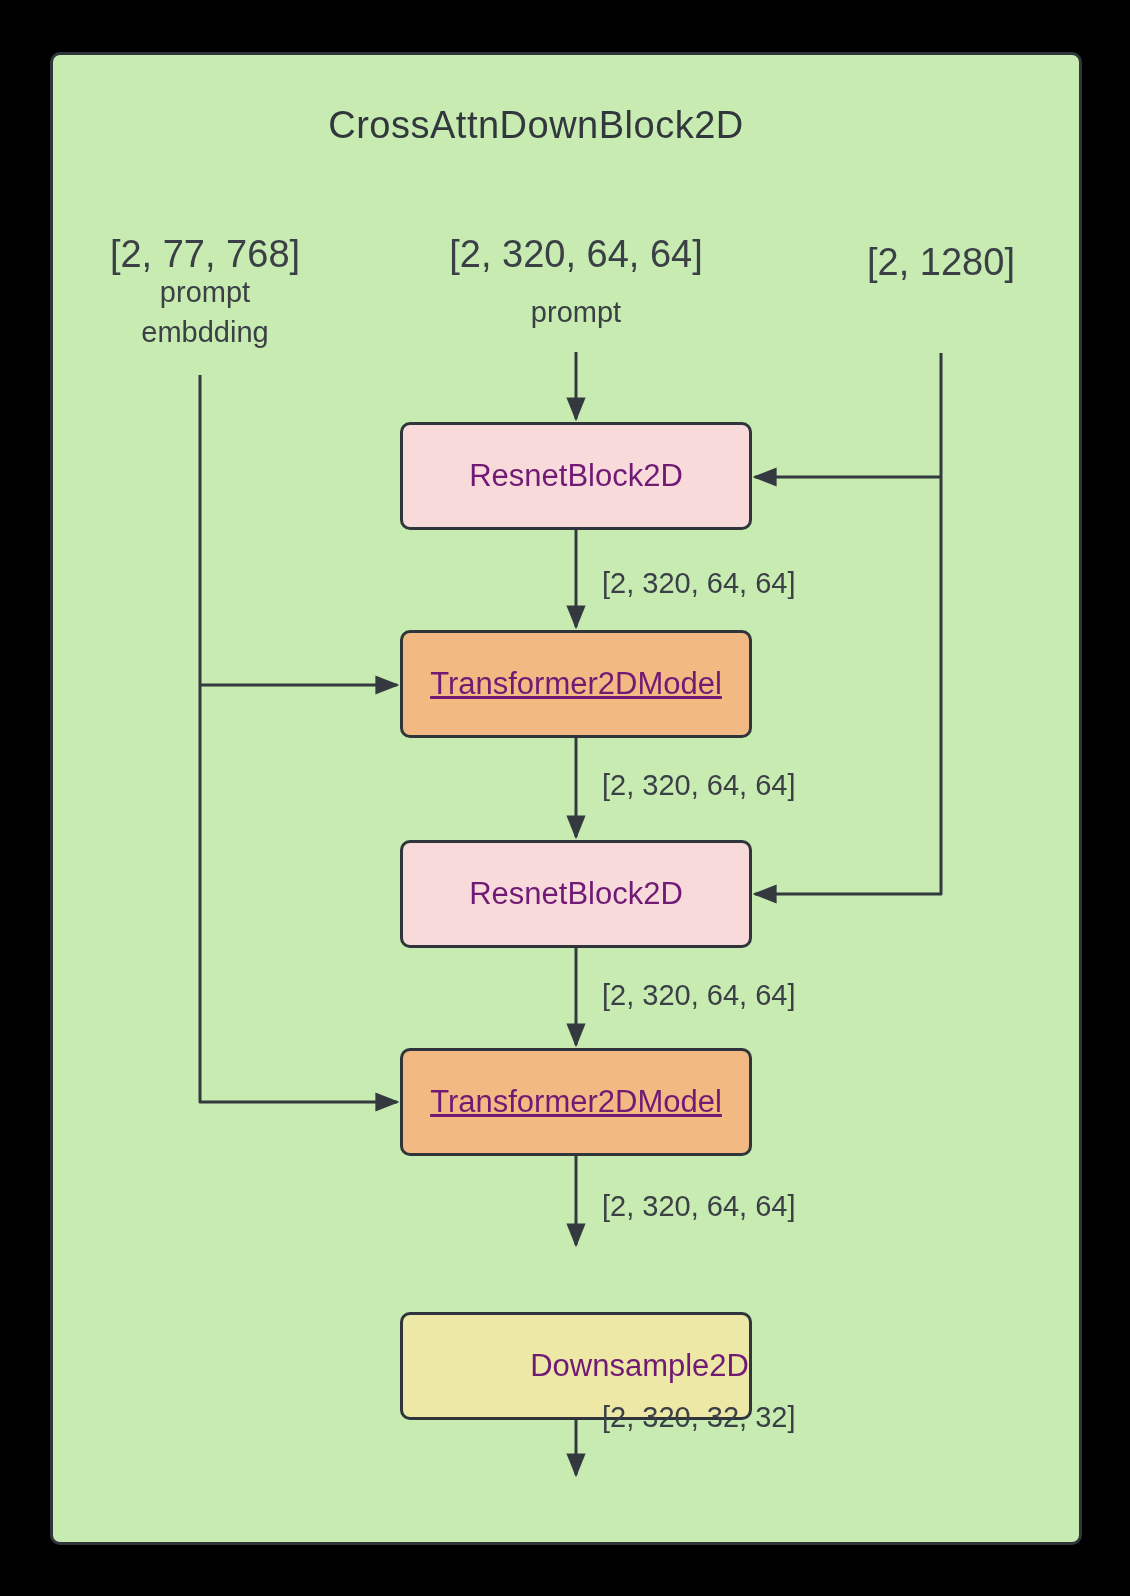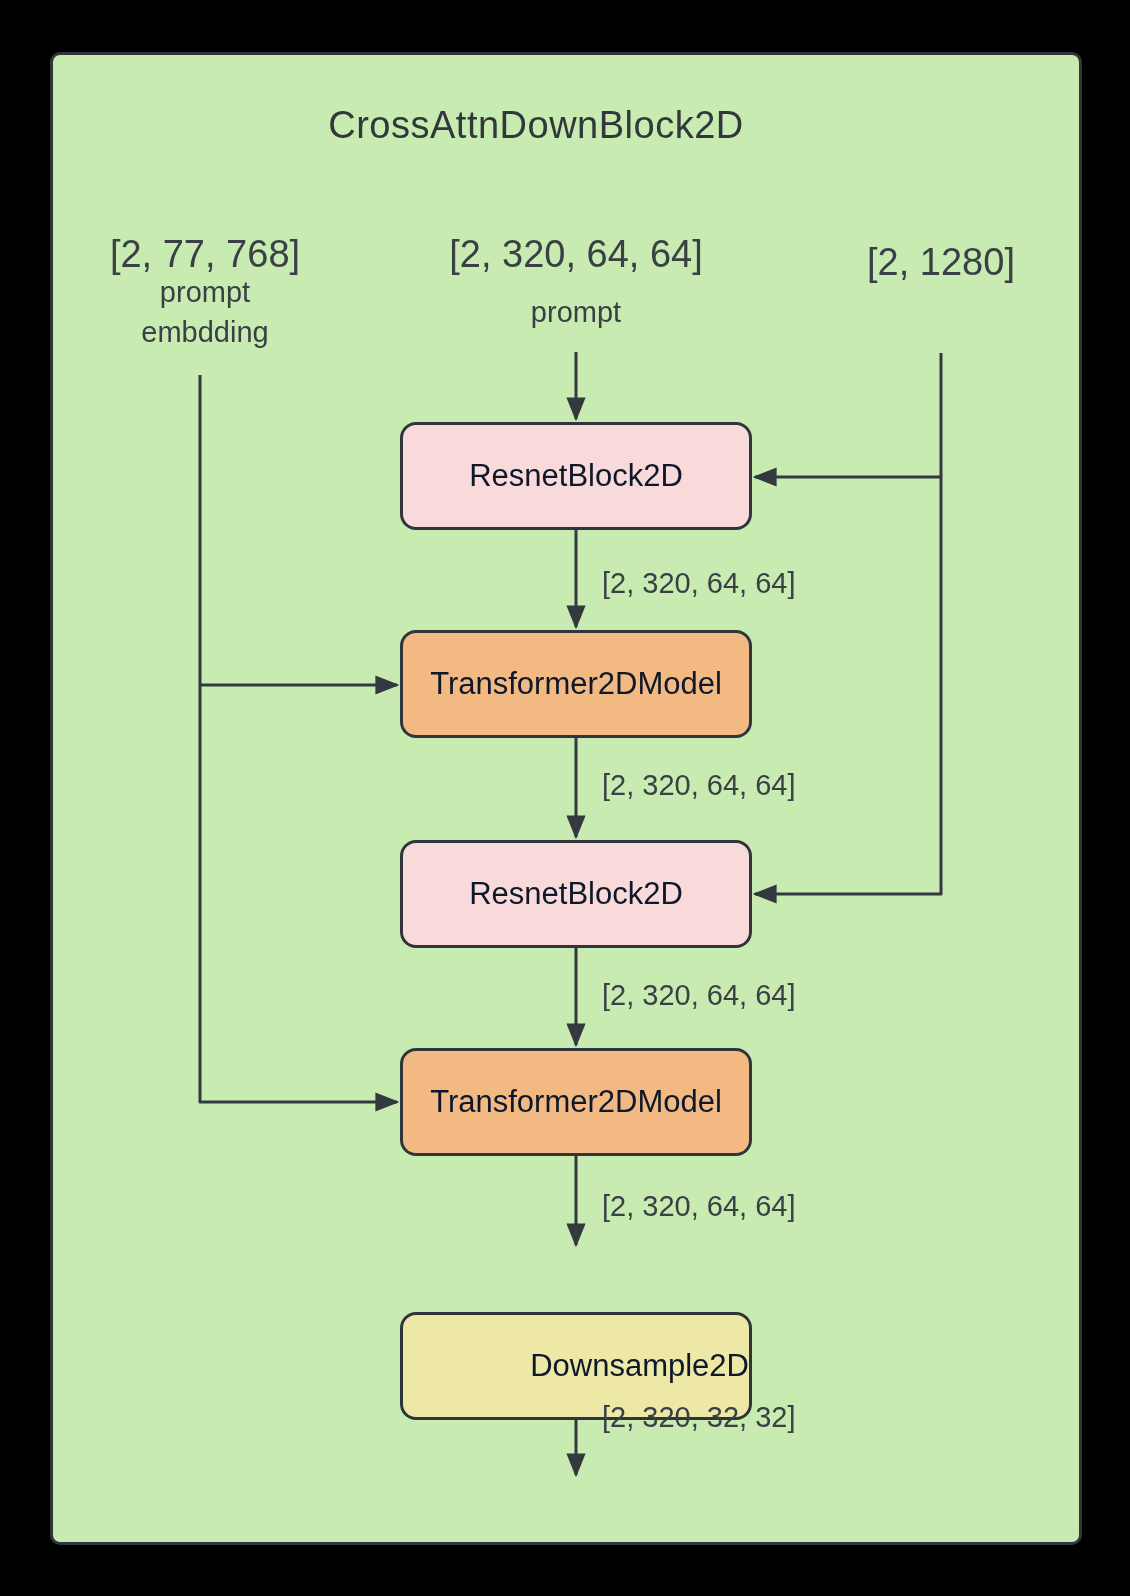--- a/index.html
+++ b/index.html
@@ -46,29 +46,29 @@
   .src-input  { left: 426px; top: 236px; }
   .src-time   { left: 791px; top: 236px; margin-top: 8px; }
   .src-prompt .src-name { margin-top: 0; }
   .src-input  .src-name, .src-time .src-name { margin-top: 20px; }
 
   .node {
     position: absolute;
     left: 400px;
     width: 352px; height: 108px;
     border: 3px solid var(--node_border);
-    border-radius: 16px;
+    border-radius: 10px;
     display: flex;
     align-items: center;
     justify-content: center;
     font-size: 31px;
-    color: #0f172a;
+    color: #701a75;
   }
   .node.resnet      { background: var(--resnet_fill); }
-  .node.transformer { background: var(--transformer_fill); }
+  .node.transformer { background: var(--transformer_fill); text-decoration: underline; }
   .node.downsample  { background: var(--downsample_fill); }
   .n1 { top: 422px; }
   .n2 { top: 630px; }
   .n3 { top: 840px; }
   .n4 { top: 1048px; }
   .n5 { top: 1312px; justify-content: flex-end; }
 
   .edge-label {
     position: absolute;
     left: 602px;

